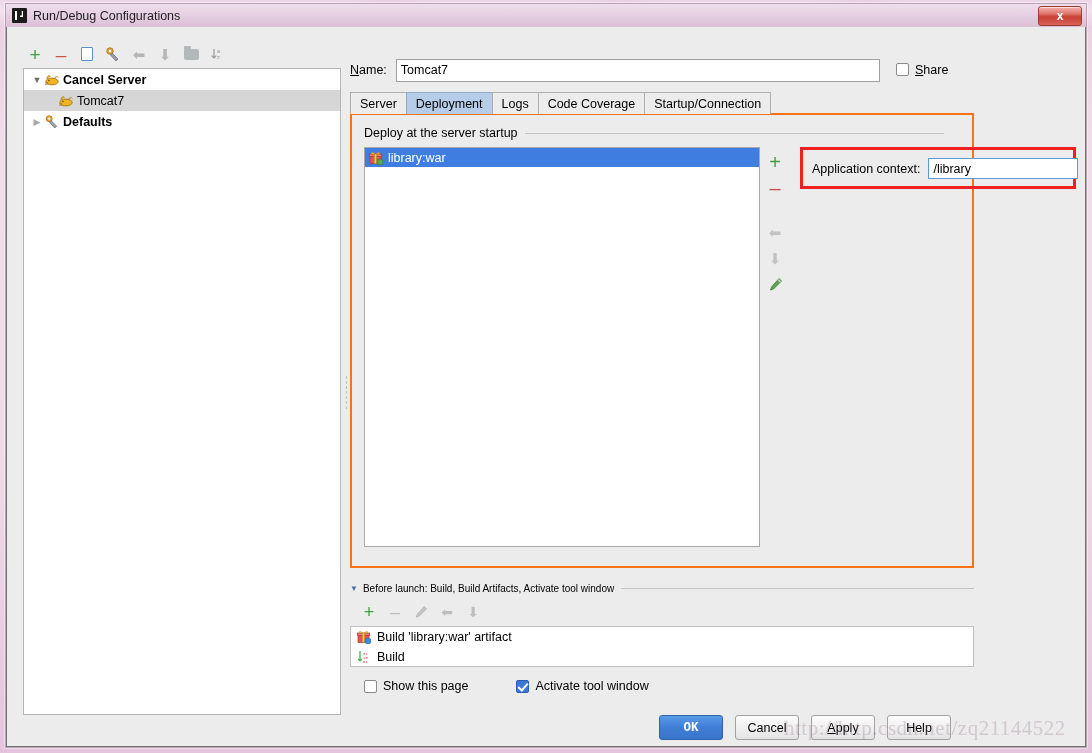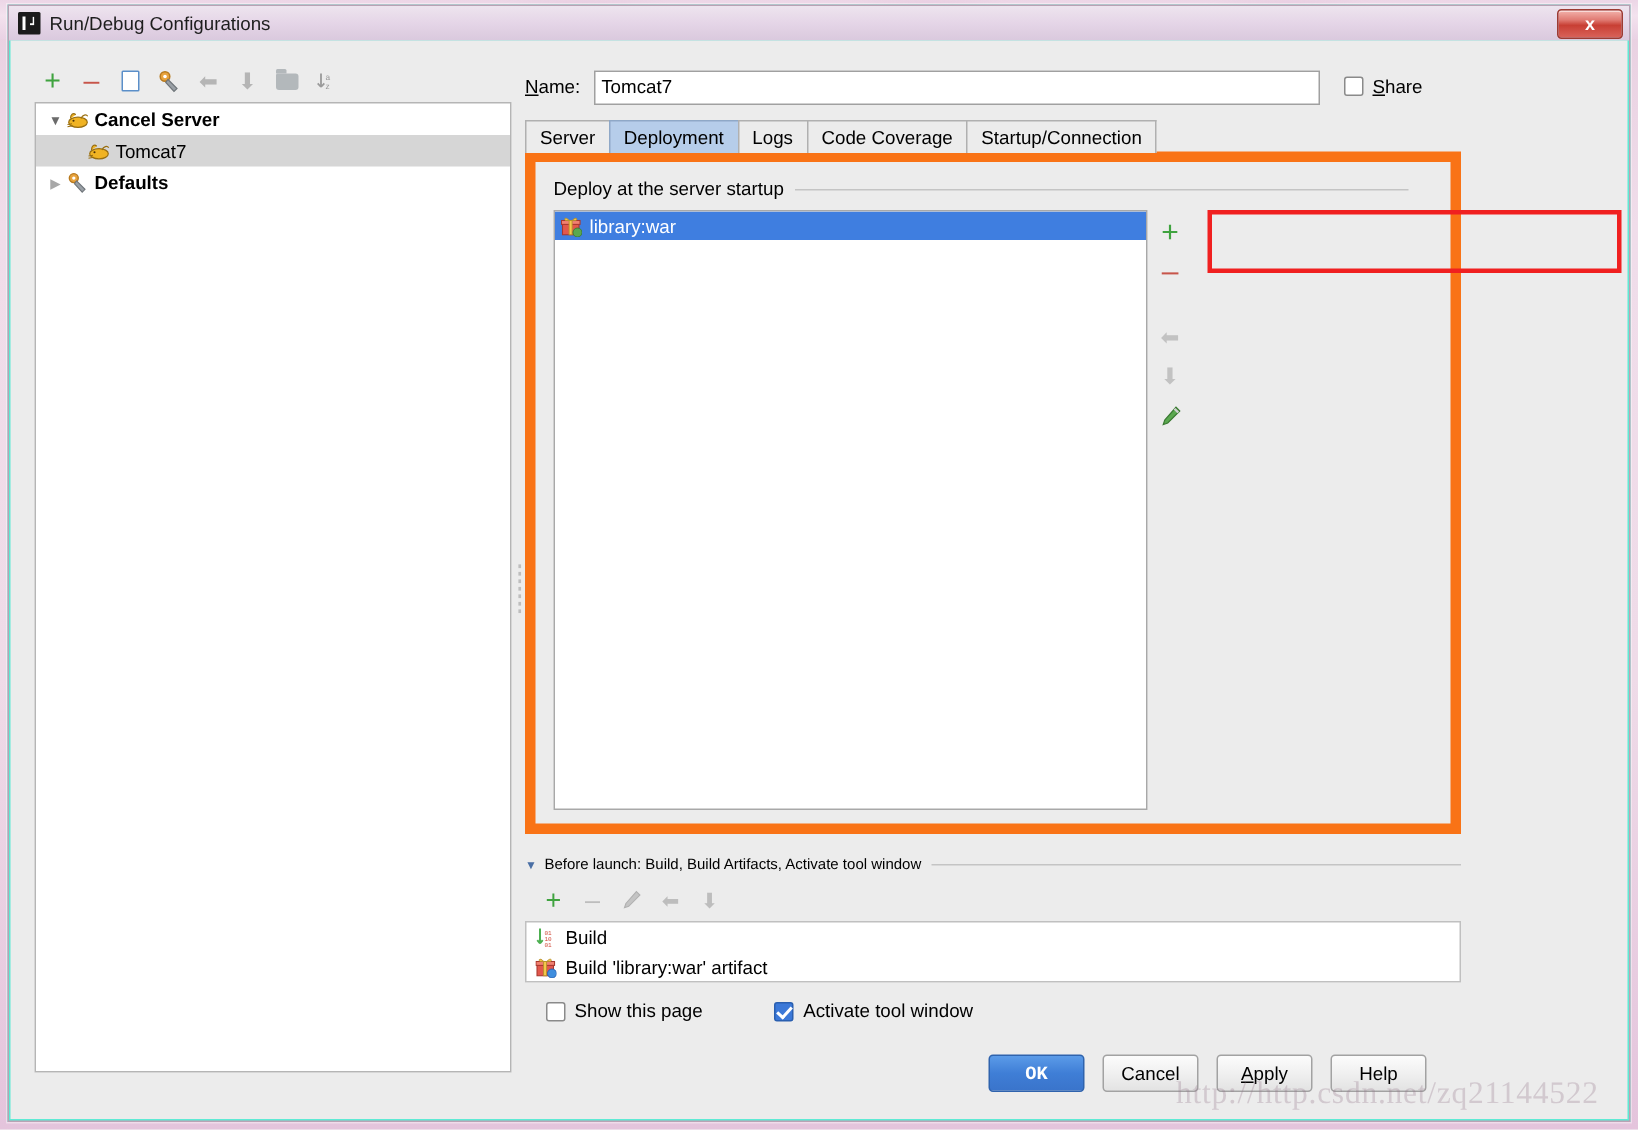--- a/index.html
+++ b/index.html
@@ -30,21 +30,21 @@
   .bg-blur .smear {
     position: absolute; top: 0; height: 26px; width: 120px;
     background: radial-gradient(ellipse at center, rgba(210,150,190,.55), rgba(255,255,255,0) 70%);
     filter: blur(4px);
   }
   
   .window {
     position: absolute; left: 5px; top: 3px;
     width: 1082px; height: 745px;
     border: 1px solid #b9a2b4;
-    background: #5eead4;
+    background: #737373;
     box-shadow: 0 0 0 1px rgba(255,255,255,.4);
   }
   .titlebar {
     position: absolute; left: 0; top: 0; width: 1080px; height: 23px;
     background: linear-gradient(180deg, rgba(245,228,240,.95) 0%, rgba(236,212,232,.95) 50%, rgba(228,198,222,.92) 100%);
     display: flex; align-items: center;
   }
   .title-ij-icon {
     width: 15px; height: 15px; margin-left: 6px; margin-right: 6px;
     background: #1b1b1b; border-radius: 1px;
@@ -131,21 +131,21 @@
     position: absolute; left: 335px; top: 41px; width: 8px; height: 647px;
     background: #ececec; cursor: col-resize;
     display: flex; align-items: center; justify-content: center;
   }
   .splitter .dots {
     width: 3px; height: 34px;
     background-image: radial-gradient(#b9b9b9 40%, transparent 41%);
     background-size: 3px 5px; opacity: .9;
   }
   
-  .right-panel { position: absolute; left: 343px; top: 8px; width: 624px; height: 705px; }
+  .right-panel { position: absolute; left: 343px; top: 20px; width: 624px; height: 705px; }
   .name-row { display: flex; align-items: center; height: 24px; margin-top: 11px; }
   .name-label { font-size: 12.5px; margin-right: 9px; }
   .name-label u { text-decoration: underline; }
   .name-input {
     flex: 1; height: 23px; border: 1px solid #a0a0a0; background: #fff;
     font-family: "Liberation Sans", sans-serif; font-size: 12.5px;
     padding: 0 4px; color: #000; outline: none;
   }
   .share-box { display: flex; margin-left: 16px; width: 78px; }
   .cb {
@@ -165,21 +165,21 @@
     display: flex; align-items: flex-end; height: 22px; margin-top: 10px;
     position: relative; z-index: 2;
   }
   .tab {
     height: 22px; padding: 0 9px; display: flex; align-items: center;
     border: 1px solid #b0b0b0; border-bottom: none; background: #ececec;
     font-size: 12.5px; cursor: pointer; margin-right: -1px;
   }
   .tab.active { background: #b6cdea; border-color: #8fa8c7; font-weight: 400; }
   .tab-content {
-    border: 7px solid #f97316; background: #ececec;
+    border: 2px solid #f97316; background: #ececec;
     height: 455px; margin-top: -1px; padding: 10px 28px 0 12px; position: relative;
   }
   .group-label-row {
     display: flex; align-items: center; height: 16px; margin-bottom: 6px;
   }
   .group-label { font-size: 12.5px; white-space: nowrap; margin-right: 7px; }
   .group-line { flex: 1; height: 1px; background: #c4c4c4; }
   .deploy-area { display: flex; height: 400px; }
   .deploy-list {
     width: 396px; background: #fff; border: 1px solid #a8a8a8; overflow: hidden;
@@ -430,20 +430,27 @@
             <div class="sb">
               <svg width="15" height="15" viewBox="0 0 15 15">
                 <path d="M11 1.5 L13.5 4 L5.5 12 L2.5 13 L3.5 10 Z" fill="#5aa84f" stroke="#3b7a33" stroke-width=".8"></path>
                 <path d="M10 2.5 L12.5 5" stroke="#d0d0d0" stroke-width="1.6"></path>
               </svg>
             </div>
           </div>
 
           <div class="ctx-wrap">
             <div class="ctx-highlight"></div>
+            <div class="ctx-row">
+              <span class="ctx-label">Application context:</span>
+              <span class="ctx-combo">
+                <input type="text" value="/library" style="">
+
+              </span>
+            </div>
           </div>
 
         </div>
       </div>
 
       <div class="before-launch">
         <div class="bl-header">
           <span class="bl-twisty">▼</span>
           <span class="bl-title">Before launch: Build, Build Artifacts, Activate tool window</span>
           <span class="bl-line"></span>
@@ -463,44 +470,44 @@
           </div>
           <div class="bl-ico">
               <span class="bl-arrow">⬅</span>
             </div>
           <div class="bl-ico">
               <span class="bl-arrow">⬇</span>
             </div>
         </div>
 
         <div class="bl-list">
-          <div class="bl-item">
-            <span class="bl-item-icon">
-              <svg width="14" height="14" viewBox="0 0 14 14">
-                <path d="M3 1 L3 11 M3 11 L1.2 8.8 M3 11 L4.8 8.8" stroke="#4caf50" stroke-width="1.3" fill="none"></path>
-                <text x="6" y="5" font-size="4" fill="#d04a3a" font-family="Liberation Mono">01</text>
-                <text x="6" y="9" font-size="4" fill="#d04a3a" font-family="Liberation Mono">10</text>
-                <text x="6" y="13" font-size="4" fill="#d04a3a" font-family="Liberation Mono">01</text>
-              </svg>
-            </span>
-            <span>Build</span>
-          </div>
           <div class="bl-item">
             <span class="bl-item-icon">
               <svg width="14" height="14" viewBox="0 0 14 14">
                 <rect x="1" y="5" width="11" height="7.5" fill="#e2574c" stroke="#a8372e" stroke-width=".7"></rect>
                 <rect x="0.3" y="3" width="12.4" height="2.6" fill="#f08070" stroke="#a8372e" stroke-width=".7"></rect>
                 <rect x="5.4" y="3" width="2" height="9.5" fill="#f6c84c" stroke="#b8902a" stroke-width=".6"></rect>
                 <path d="M5.5 3 C3.5 0.5 1.5 1.5 3 3 Z" fill="#f6c84c" stroke="#b8902a" stroke-width=".6"></path>
                 <path d="M7.5 3 C9.5 0.5 11.5 1.5 10 3 Z" fill="#f6c84c" stroke="#b8902a" stroke-width=".6"></path>
                 <circle cx="11" cy="11" r="3" fill="#3f8ede" stroke="#2a5fb0" stroke-width=".6"></circle>
               </svg>
             </span>
             <span>Build 'library:war' artifact</span>
           </div>
+          <div class="bl-item">
+            <span class="bl-item-icon">
+              <svg width="14" height="14" viewBox="0 0 14 14">
+                <path d="M3 1 L3 11 M3 11 L1.2 8.8 M3 11 L4.8 8.8" stroke="#4caf50" stroke-width="1.3" fill="none"></path>
+                <text x="6" y="5" font-size="4" fill="#d04a3a" font-family="Liberation Mono">01</text>
+                <text x="6" y="9" font-size="4" fill="#d04a3a" font-family="Liberation Mono">10</text>
+                <text x="6" y="13" font-size="4" fill="#d04a3a" font-family="Liberation Mono">01</text>
+              </svg>
+            </span>
+            <span>Build</span>
+          </div>
         </div>
 
         <div class="bl-checks">
           <span class="grp">
             <span class="cb"></span>
             <span>Show this page</span>
           </span>
           <span class="grp">
             <span class="cb checked"></span>
             <span>Activate tool window</span>

